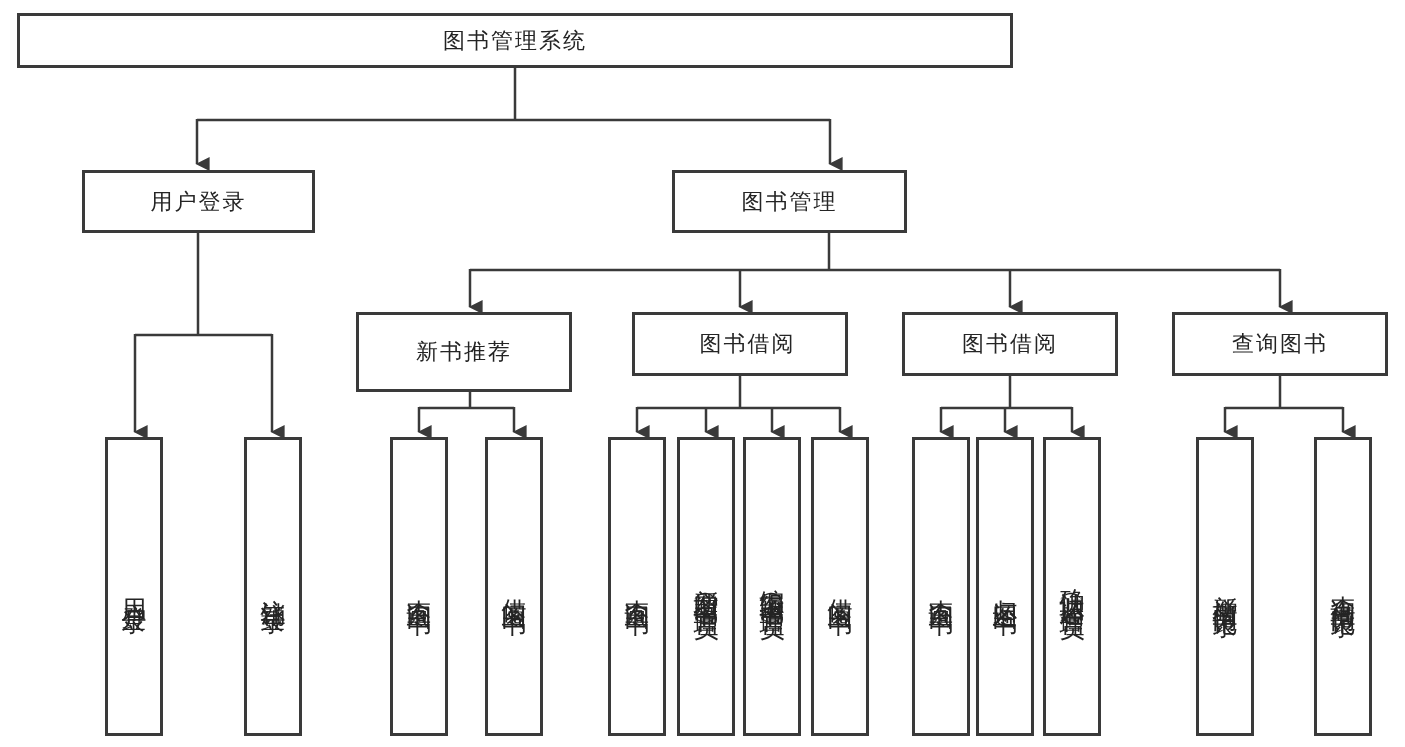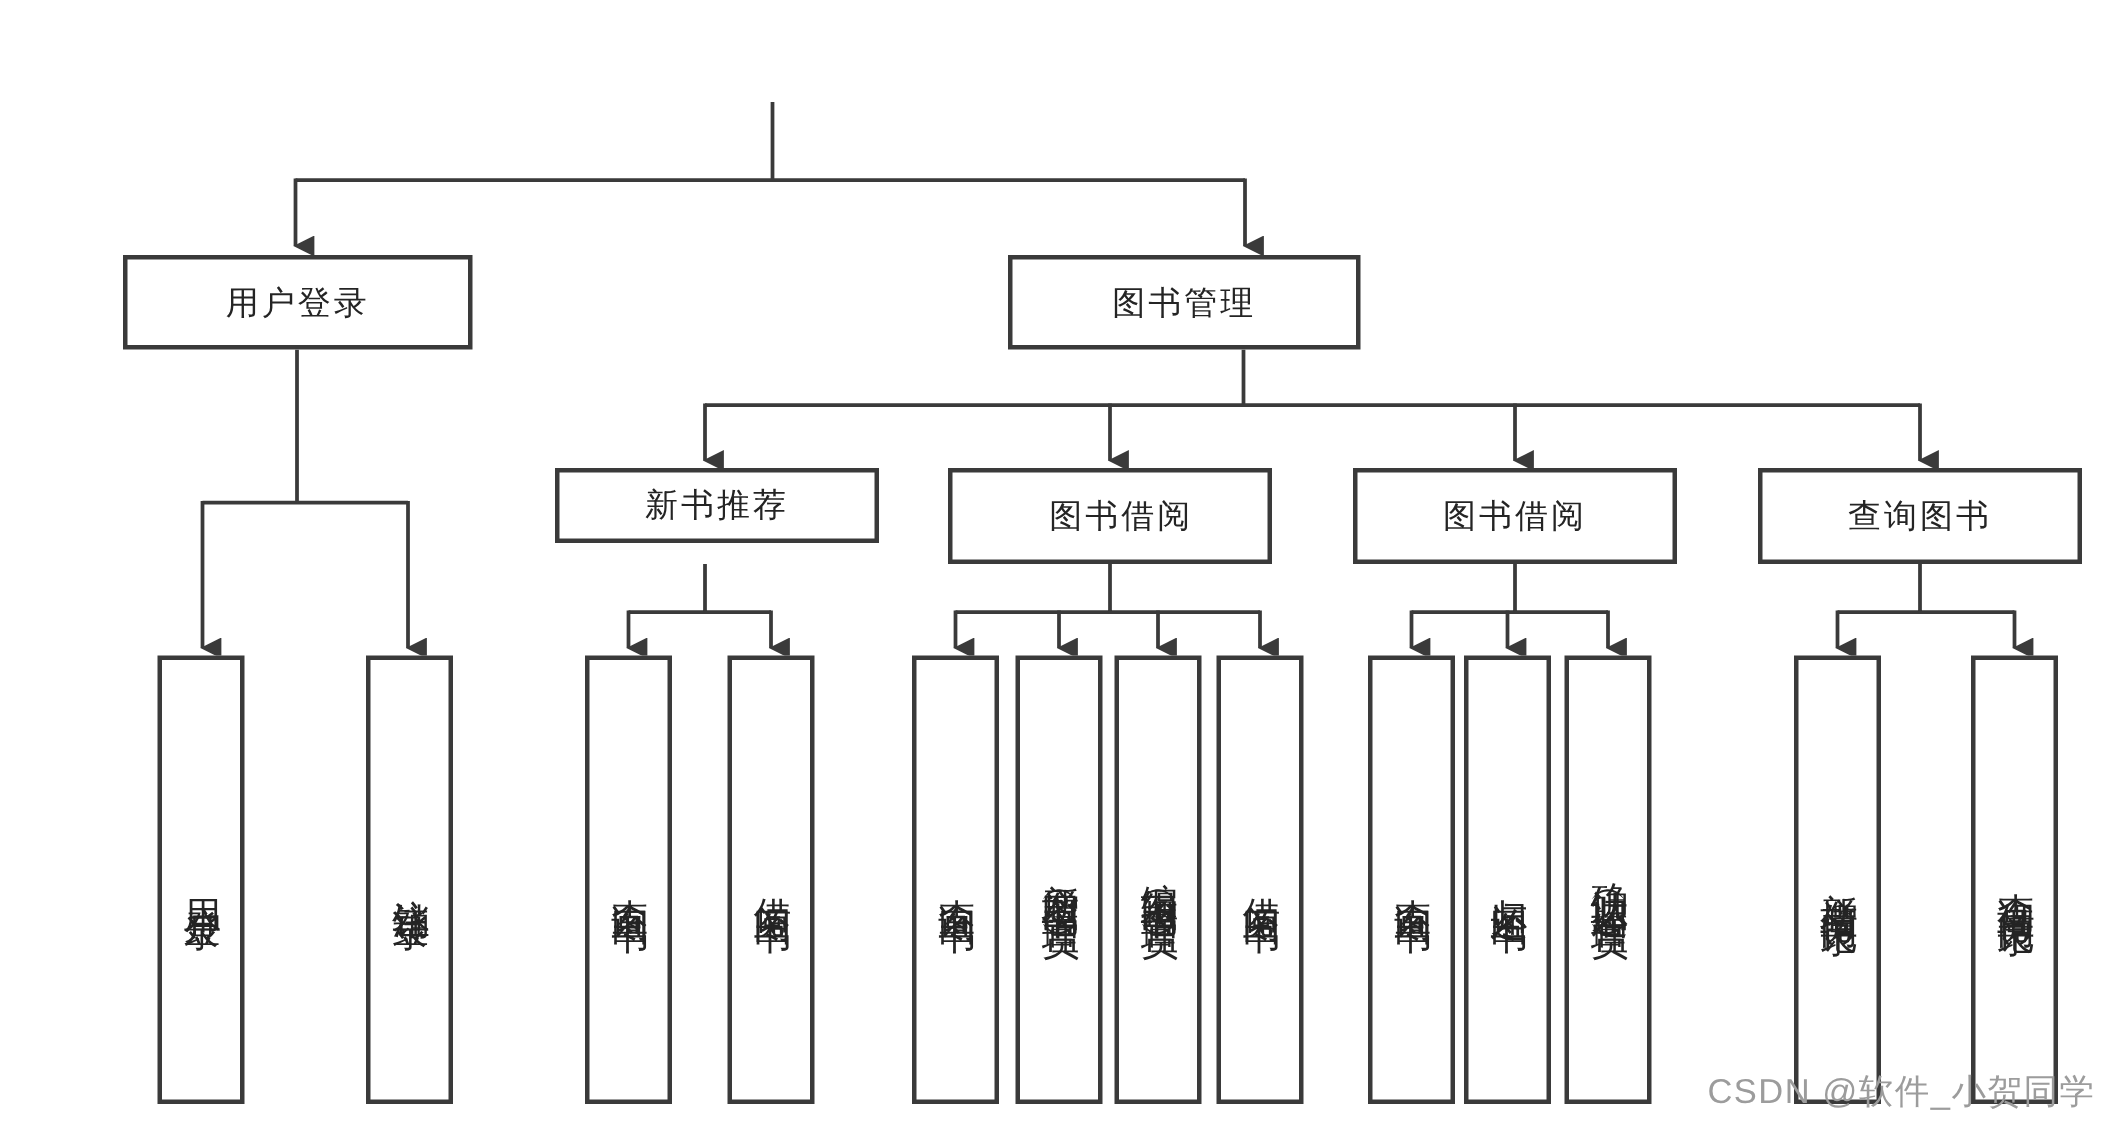--- a/index.html
+++ b/index.html
@@ -105,29 +105,32 @@
     <path class="cl" d="M1010,376 V408 M941,408 H1072"></path>
     <line class="cl" x1="941" y1="407" x2="941" y2="432" marker-end="url(#arw)"></line>
     <line class="cl" x1="1005" y1="407" x2="1005" y2="432" marker-end="url(#arw)"></line>
     <line class="cl" x1="1072" y1="407" x2="1072" y2="432" marker-end="url(#arw)"></line>
 
     <path class="cl" d="M1280,376 V408 M1225,408 H1343"></path>
     <line class="cl" x1="1225" y1="407" x2="1225" y2="432" marker-end="url(#arw)"></line>
     <line class="cl" x1="1343" y1="407" x2="1343" y2="432" marker-end="url(#arw)"></line>
   </svg>
 
+  <div class="box h" style="left:17px; top:13px; width:996px; height:55px;">
+    <span>图书管理系统</span>
+  </div>
 
   <div class="box h" style="left:82px; top:170px; width:233px; height:63px;">
     <span>用户登录</span>
   </div>
   <div class="box h" style="left:672px; top:170px; width:235px; height:63px;">
     <span>图书管理</span>
   </div>
 
-  <div class="box h" style="left:370px; top:312px; width:216px; height:50px;">
+  <div class="box h" style="left:356px; top:312px; width:216px; height:80px;">
     <span>新书推荐</span>
   </div>
   <div class="box h" style="left:632px; top:312px; width:216px; height:64px;padding-left:15px;">
     <span>图书借阅</span>
   </div>
   <div class="box h" style="left:902px; top:312px; width:216px; height:64px;">
     <span>图书借阅</span>
   </div>
   <div class="box h" style="left:1172px; top:312px; width:216px; height:64px;">
     <span>查询图书</span>
@@ -170,15 +173,14 @@
     <span>确认归还（管理员）</span>
   </div>
 
   <div class="box v" style="left:1196px; top:437px; width:58px; height:299px;">
     <span>新增借阅记录</span>
   </div>
   <div class="box v" style="left:1314px; top:437px; width:58px; height:299px;">
     <span>查询借阅记录</span>
   </div>
 
-  <div class="watermark">CSDN @软件_小贺同学</div>
 
 </div>
 
 </body></html>

